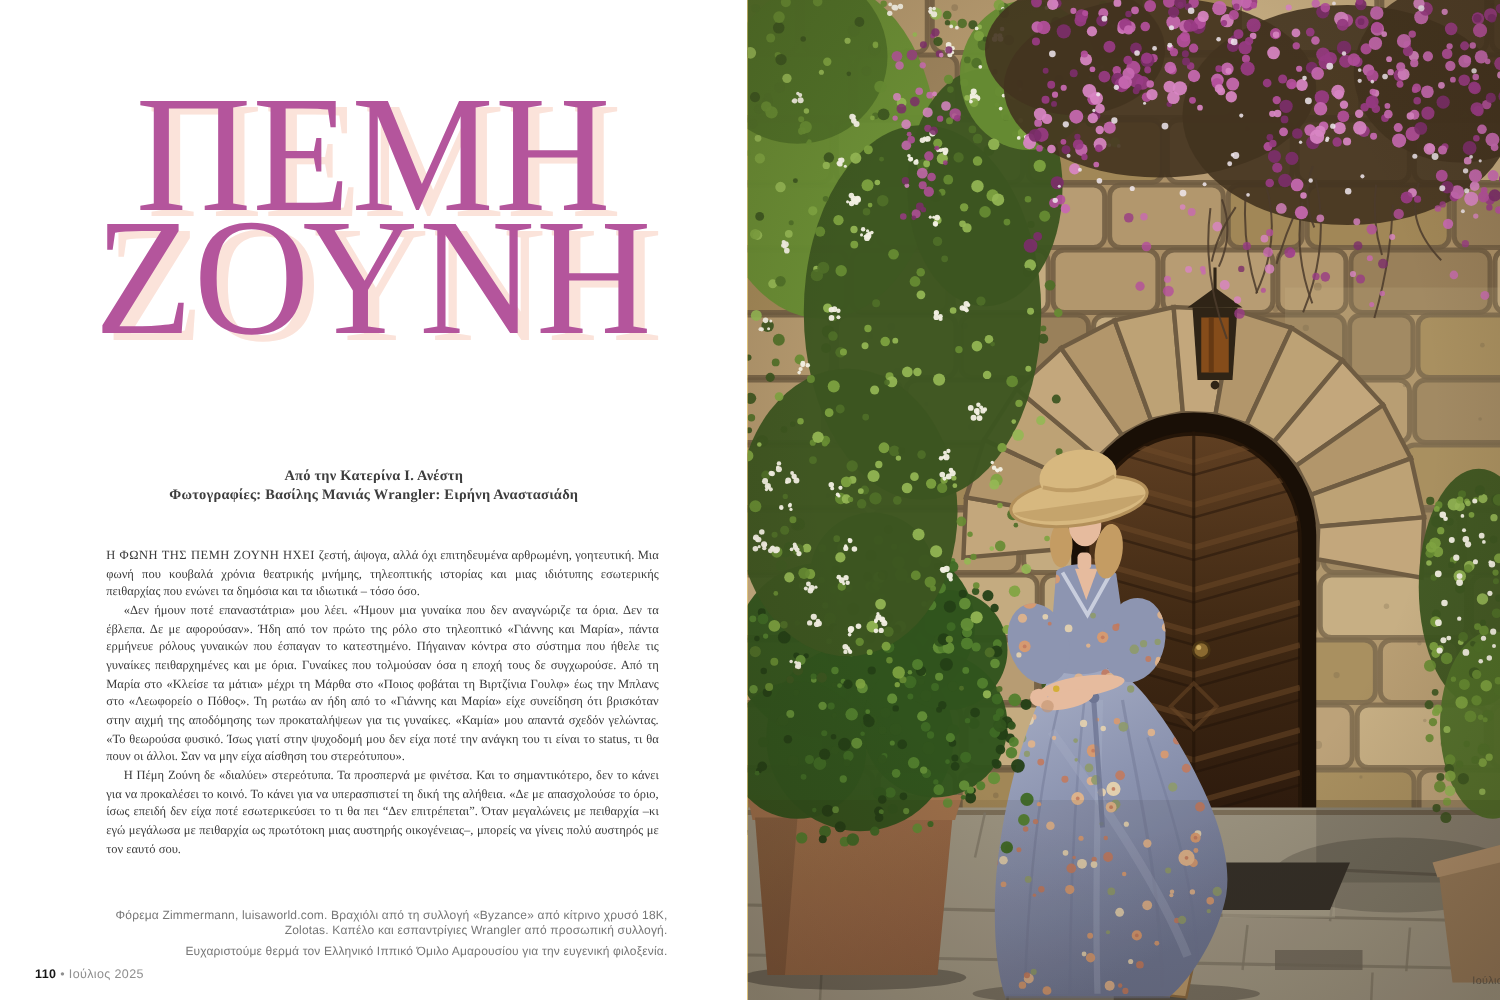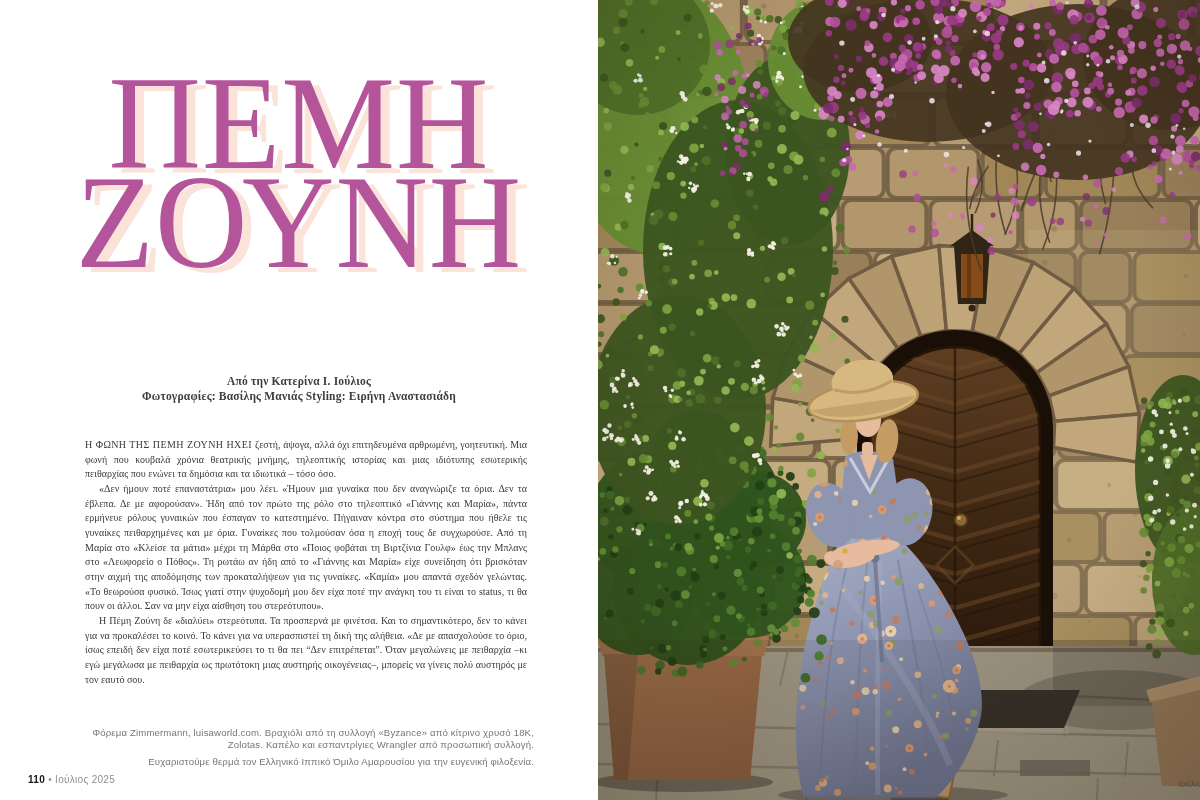--- a/index.html
+++ b/index.html
@@ -40,22 +40,22 @@
 <div id="spread">
 
   <div id="left-page">
     <div id="title-block">
       <div class="tline">ΠΕΜΗ</div>
       <div class="tline">ΖΟΥΝΗ</div>
     </div>
 
 
     <div id="byline-block">
-      <div>Από την Κατερίνα Ι. Ιούλιος</div>
-      <div>Φωτογραφίες: Βασίλης Μανιάς  Styling: Ειρήνη Αναστασιάδη</div>
+      <div>Από την Κατερίνα Ι. Ανέστη</div>
+      <div>Φωτογραφίες: Βασίλης Μανιάς  Wrangler: Ειρήνη Αναστασιάδη</div>
     </div>
 
     <div id="body-copy">
       <p><span class="lead-in">Η ΦΩΝΗ ΤΗΣ ΠΕΜΗ ΖΟΥΝΗ ΗΧΕΙ </span><span>ζεστή, άψογα, αλλά όχι επιτηδευμένα αρθρωμένη, γοητευτική. Μια φωνή που κουβαλά χρόνια θεατρικής μνήμης, τηλεοπτικής ιστορίας και μιας ιδιότυπης εσωτερικής πειθαρχίας που ενώνει τα δημόσια και τα ιδιωτικά – τόσο όσο.</span></p>
       <p>«Δεν ήμουν ποτέ επαναστάτρια» μου λέει. «Ήμουν μια γυναίκα που δεν αναγνώριζε τα όρια. Δεν τα έβλεπα. Δε με αφορούσαν». Ήδη από τον πρώτο της ρόλο στο τηλεοπτικό «Γιάννης και Μαρία», πάντα ερμήνευε ρόλους γυναικών που έσπαγαν το κατεστημένο. Πήγαιναν κόντρα στο σύστημα που ήθελε τις γυναίκες πειθαρχημένες και με όρια. Γυναίκες που τολμούσαν όσα η εποχή τους δε συγχωρούσε. Από τη Μαρία στο «Κλείσε τα μάτια» μέχρι τη Μάρθα στο «Ποιος φοβάται τη Βιρτζίνια Γουλφ» έως την Μπλανς στο «Λεωφορείο ο Πόθος». Τη ρωτάω αν ήδη από το «Γιάννης και Μαρία» είχε συνείδηση ότι βρισκόταν στην αιχμή της αποδόμησης των προκαταλήψεων για τις γυναίκες. «Καμία» μου απαντά σχεδόν γελώντας. «Το θεωρούσα φυσικό. Ίσως γιατί στην ψυχοδομή μου δεν είχα ποτέ την ανάγκη του τι είναι το status, τι θα πουν οι άλλοι. Σαν να μην είχα αίσθηση του στερεότυπου».</p>
       <p>Η Πέμη Ζούνη δε «διαλύει» στερεότυπα. Τα προσπερνά με φινέτσα. Και το σημαντικότερο, δεν το κάνει για να προκαλέσει το κοινό. Το κάνει για να υπερασπιστεί τη δική της αλήθεια. «Δε με απασχολούσε το όριο, ίσως επειδή δεν είχα ποτέ εσωτερικεύσει το τι θα πει “Δεν επιτρέπεται”. Όταν μεγαλώνεις με πειθαρχία –κι εγώ μεγάλωσα με πειθαρχία ως πρωτότοκη μιας αυστηρής οικογένειας–, μπορείς να γίνεις πολύ αυστηρός με τον εαυτό σου.</p>
     </div>
 
     <div id="caption-block">
       <div class="credit">Φόρεμα Zimmermann, luisaworld.com. Βραχιόλι από τη συλλογή «Byzance» από κίτρινο χρυσό 18Κ, Zolotas. Καπέλο και εσπαντρίγιες Wrangler από προσωπική συλλογή.</div>

